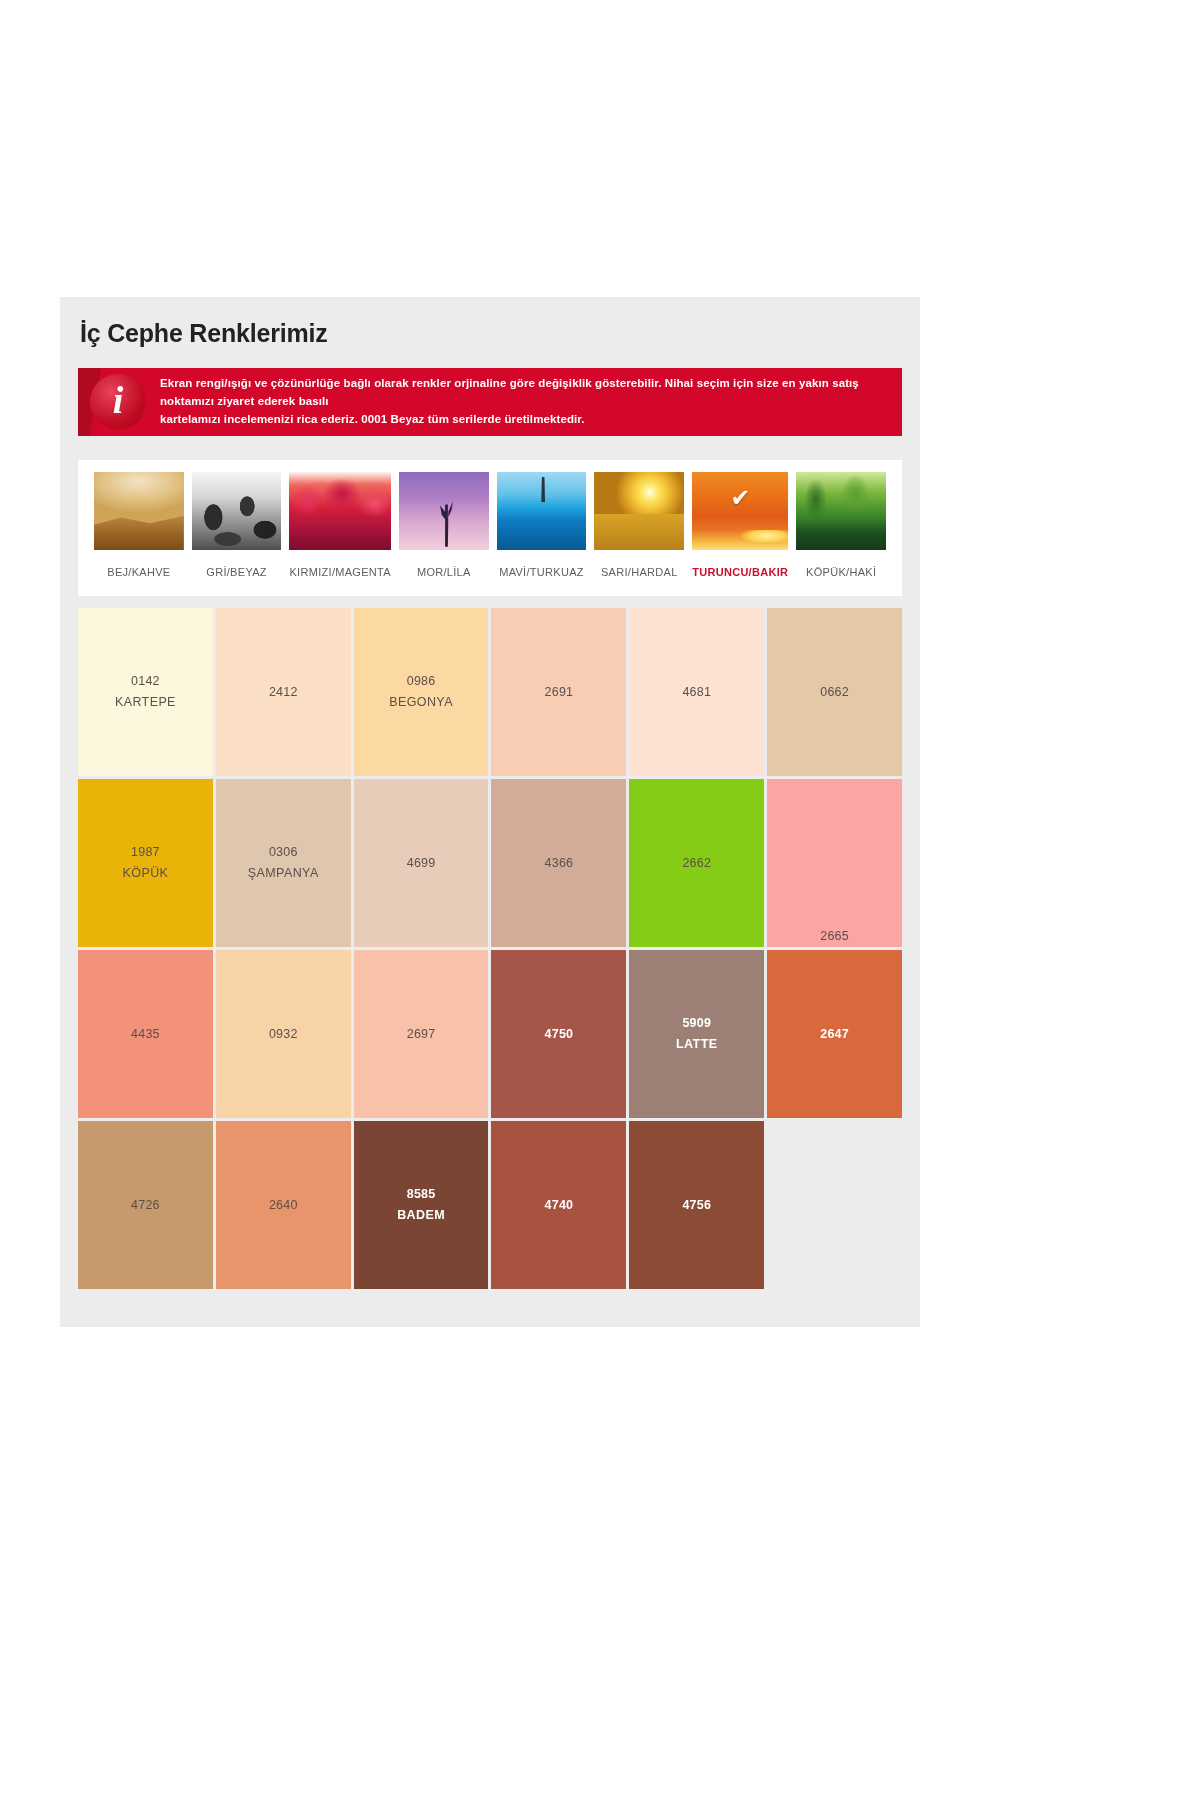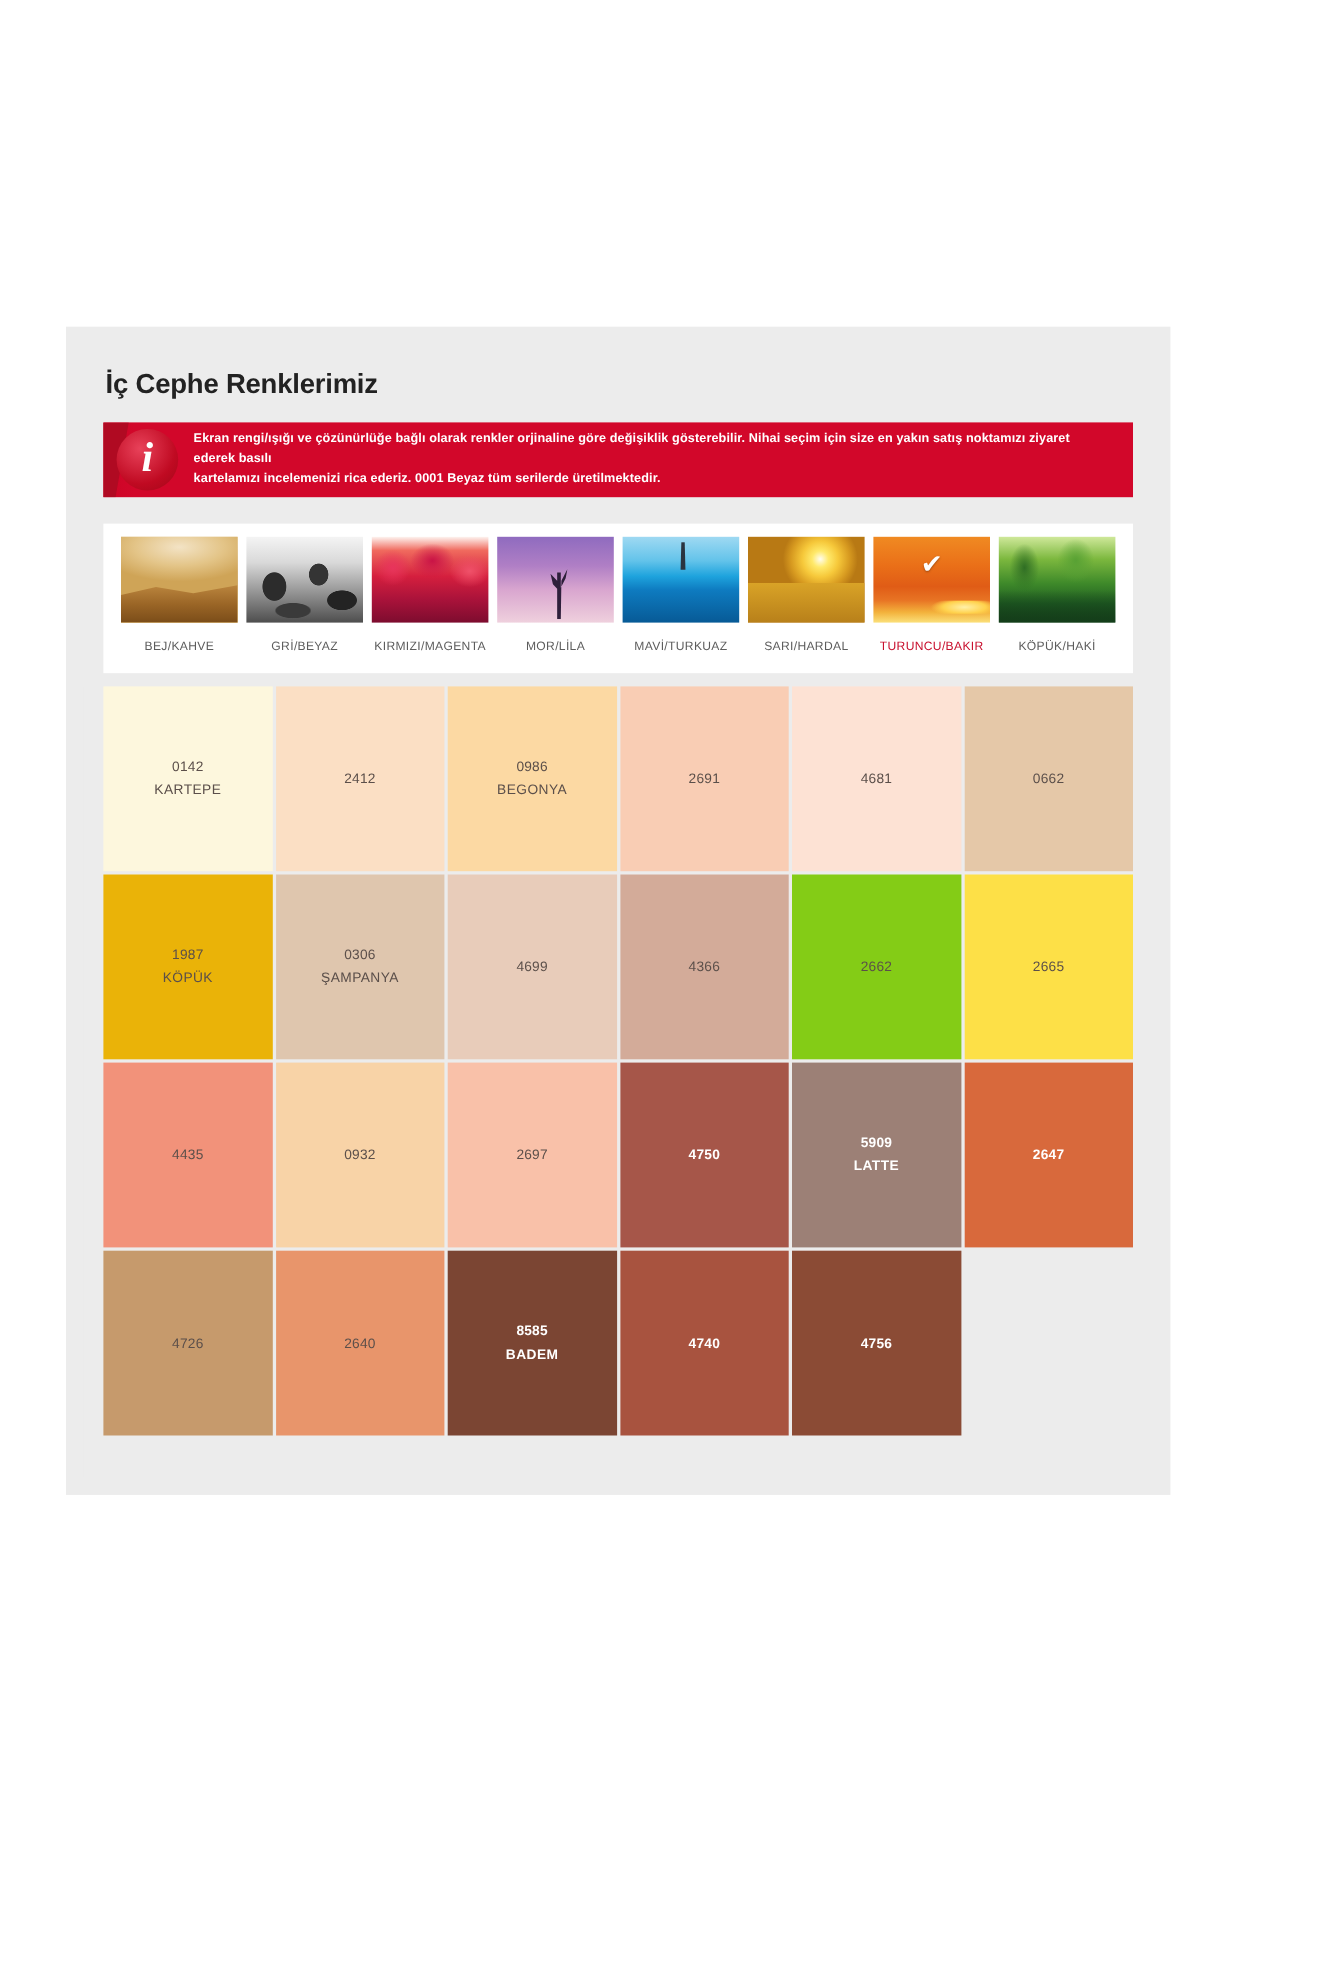--- a/index.html
+++ b/index.html
@@ -12,23 +12,23 @@
     position: relative;
     width: 1200px; height: 1800px;
     background: #ffffff;
     overflow: hidden;
   }
 
   
   .card {
     position: absolute;
     left: 60px; top: 297px;
-    width: 1004px;
+    width: 860px;
     background: #ececec;
-    padding: 16px;
+    padding: 0;
   }
 
   .card-title {
     font-size: 25px;
     font-weight: bold;
     color: #222222;
     letter-spacing: -0.2px;
     padding: 22px 0 20px 20px;
   }
 
@@ -111,21 +111,21 @@
   }
   .cat-label {
     font-size: 11px;
     color: #5d5d5d;
     letter-spacing: 0.3px;
     padding: 16px 0 18px 0;
     white-space: nowrap;
   }
   .cat.active .cat-label {
     color: #c8102e;
-    font-weight: normal;
+    font-weight: bold;
   }
 
   
   .th-bej {
     background:
       radial-gradient(ellipse 70% 40% at 50% 12%, #f3e3c5 0%, #e3c487 55%, #cfa457 100%),
       linear-gradient(180deg,#e8cf9c 0%, #c08c3c 46%, #8d5c20 100%);
   }
   .th-bej::after{
     content:""; position:absolute; left:0; right:0; bottom:0; height:52%;
@@ -319,21 +319,21 @@
           </div>
           <div class="swatch" style="background: rgb(232, 204, 186);">
             <div class="code">4699</div>
           </div>
           <div class="swatch" style="background: rgb(211, 171, 153);">
             <div class="code">4366</div>
           </div>
           <div class="swatch" style="background: #84cc16;">
             <div class="code">2662</div>
           </div>
-          <div class="swatch" style="background: #fde047;">
+          <div class="swatch" style="background: #fca5a5; justify-content: flex-end;">
             <div class="code">2665</div>
           </div>
           <div class="swatch" style="background: rgb(242, 146, 122);">
             <div class="code">4435</div>
           </div>
           <div class="swatch" style="background: rgb(248, 211, 167);">
             <div class="code">0932</div>
           </div>
           <div class="swatch" style="background: rgb(249, 193, 169);">
             <div class="code">2697</div>

